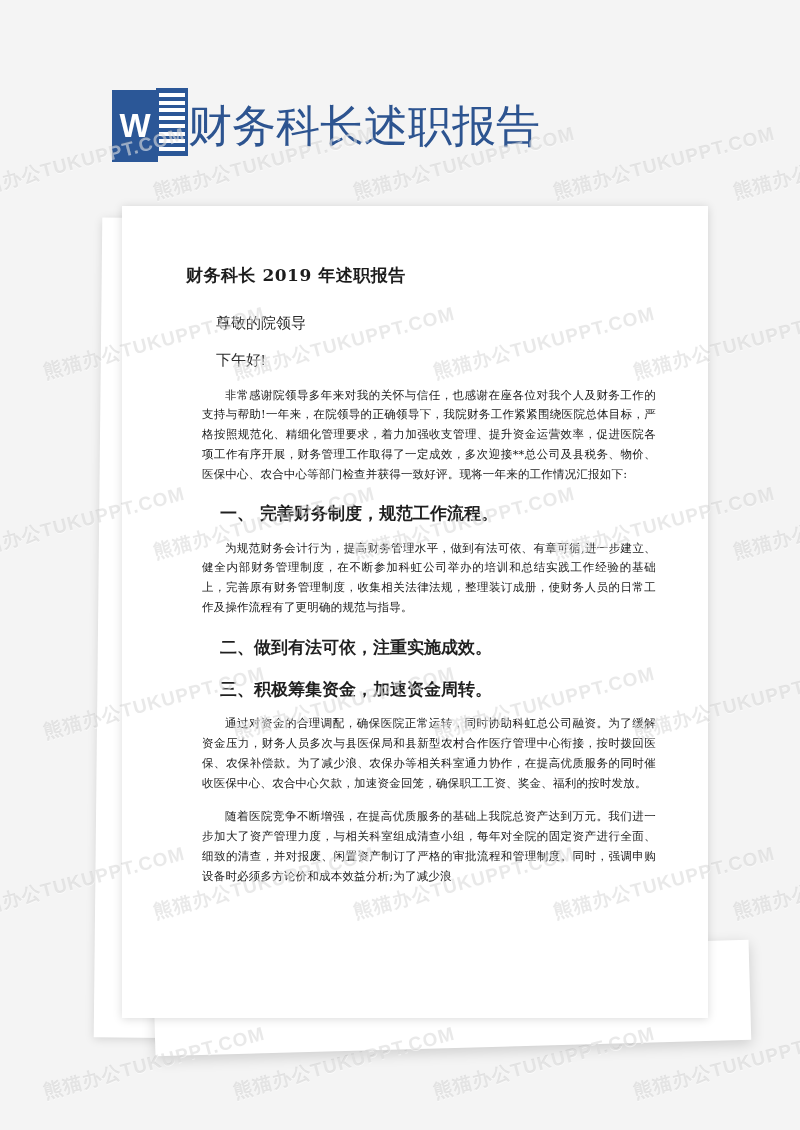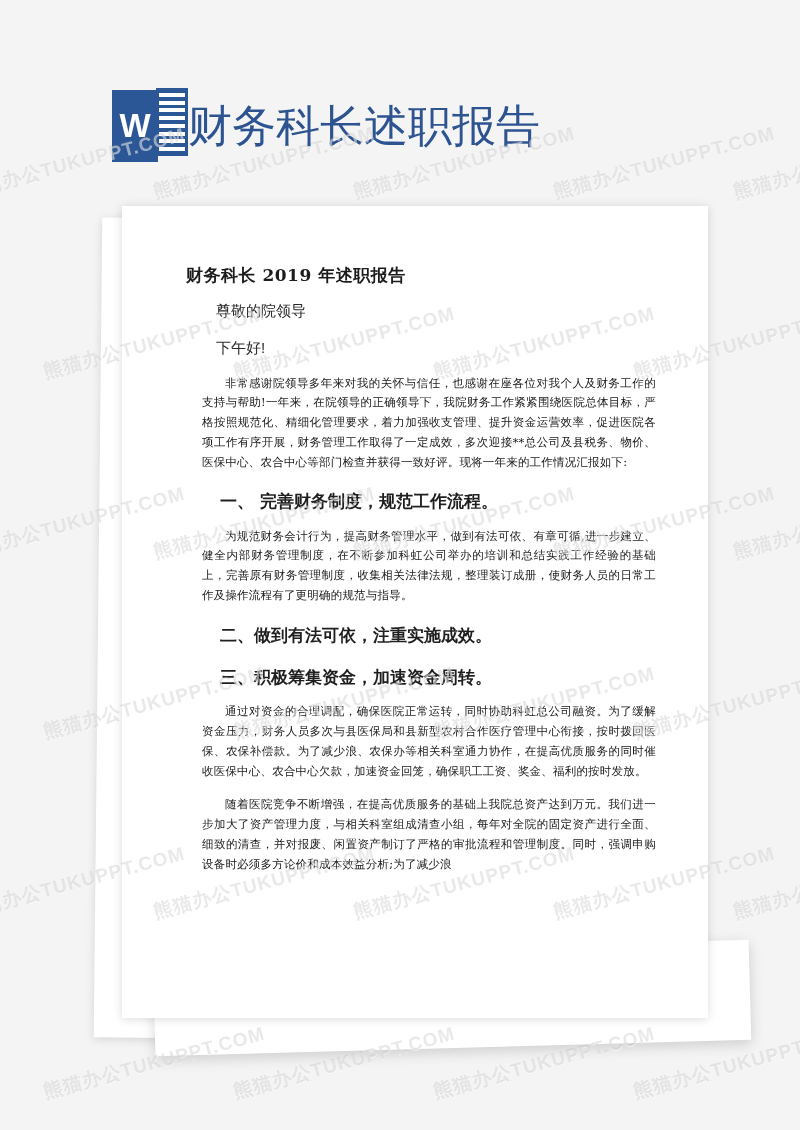--- a/index.html
+++ b/index.html
@@ -153,21 +153,21 @@
     right: 52px;
     bottom: 20px;
   }
 
   .doc-title {
     font-family: "DejaVu Serif", serif;
     font-size: 17px;
     font-weight: 700;
     color: #1c1c1c;
     letter-spacing: 0.5px;
-    margin: 0 0 12px 0;
+    margin: 0 0 24px 0;
   }
   .salutation {
     font-family: Liberation Sans, sans-serif;
     font-size: 15px;
     color: #2a2a2a;
     margin: 0 0 14px 0;
     text-indent: 2em;
     line-height: 1.55;
   }
   .section-heading {

